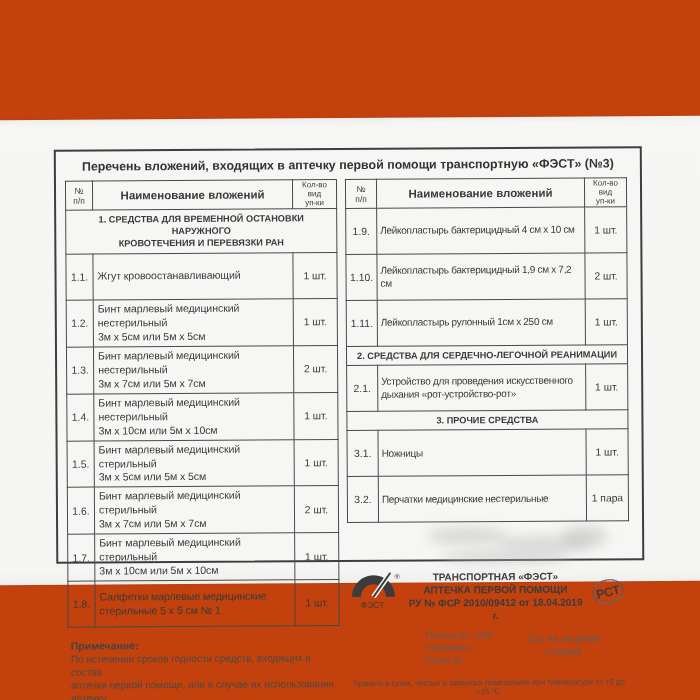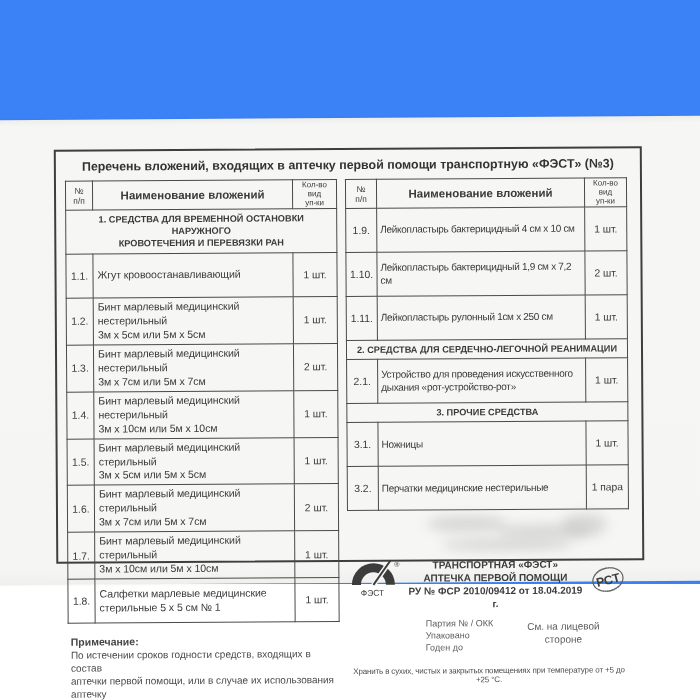--- a/index.html
+++ b/index.html
@@ -1,18 +1,18 @@
 <!DOCTYPE html>
 <html><head>
 <meta charset="utf-8">
 <style>
   * { margin:0; padding:0; box-sizing:border-box; }
   html,body { width:700px; height:700px; background:#ffffff; overflow:hidden;
               font-family:"Liberation Sans", sans-serif; color:#3a3a3a; }
-  .scene { position:relative; width:700px; height:584px; background:#3b82f6; }
+  .scene { position:relative; width:700px; height:700px; background:#c2410c; }
 
   .paper { position:absolute; left:-8px; top:118px; width:716px; height:465px;
            background:linear-gradient(#ededeb, #f6f6f4 7px, #f5f5f3 97%, #efefed);
            transform:rotate(-0.35deg); box-shadow:0 0 3px rgba(0,0,0,0.06); }
 
   .frame { position:absolute; left:63px; top:30px; width:588px; height:414px;
            border:2px solid #3e3e3e; padding:5px 9px 6px 9px; background:#f6f6f4; }
 
   .title { text-align:center; font-weight:bold; font-size:12.4px; color:#333;
            padding:3px 0 7px 0; }
@@ -23,21 +23,21 @@
 
   table.t { border-collapse:collapse; width:100%; table-layout:fixed; }
   .t th, .t td { border:1px solid #4a4a4a; vertical-align:middle; }
   .t th { background:#f6f6f4; }
   th.h-num  { width:27px; font-size:8.5px; font-weight:normal; text-align:center; }
   th.h-name { font-size:11.5px; font-weight:bold; text-align:center; padding:4px 2px; }
   th.h-qty  { width:44px; font-size:8px; font-weight:normal; text-align:center; line-height:1.15; }
   .t-right th.h-num { width:31px; }
   .t-right th.h-qty { width:42px; }
 
-  td.c-num { font-size:10.4px; text-align:center; padding:8px 1px; }
+  td.c-num { font-size:10.4px; text-align:center; padding:17px 1px; }
   td.c-name{ font-size:10.6px; padding:2px 4px; line-height:1.32; letter-spacing:-0.1px; }
   .t-right td.c-name { font-size:10px; letter-spacing:-0.3px; padding:3px 3px; }
   td.c-qty { font-size:10.3px; text-align:center; padding:16px 1px; }
   tr.section td { font-size:9.2px; font-weight:bold; text-align:center;
                   padding:3px 2px; line-height:1.35; }
   .preline { white-space:pre-line; }
 
   .note { margin:12px 0 0 3px; }
   .note-label { font-size:10.5px; font-weight:bold; color:#444; }
   .note-text  { font-size:10px; line-height:1.3; color:#4a4a4a; margin-top:1px; }

